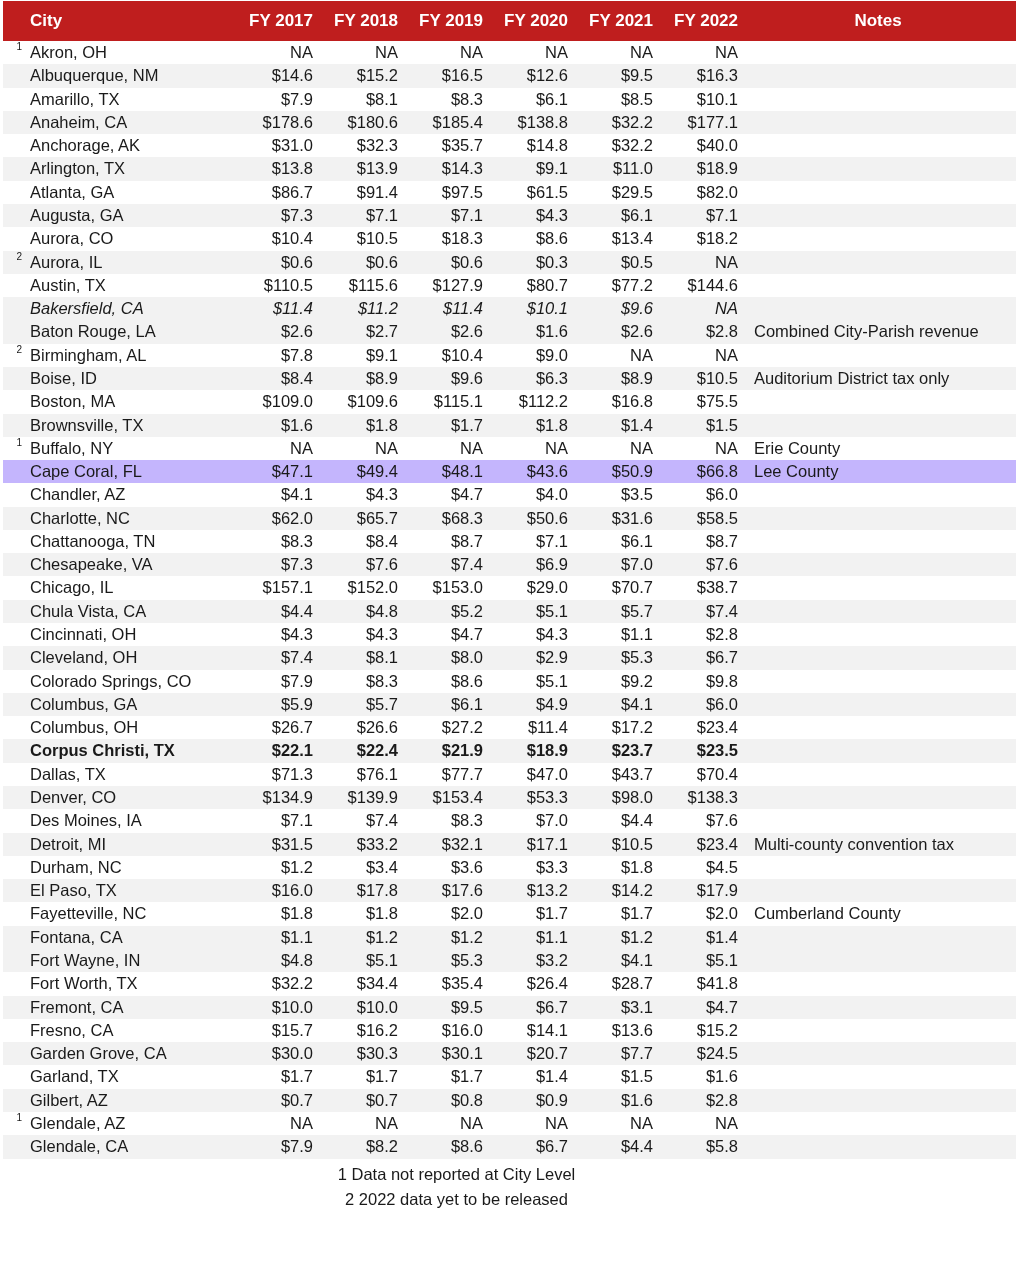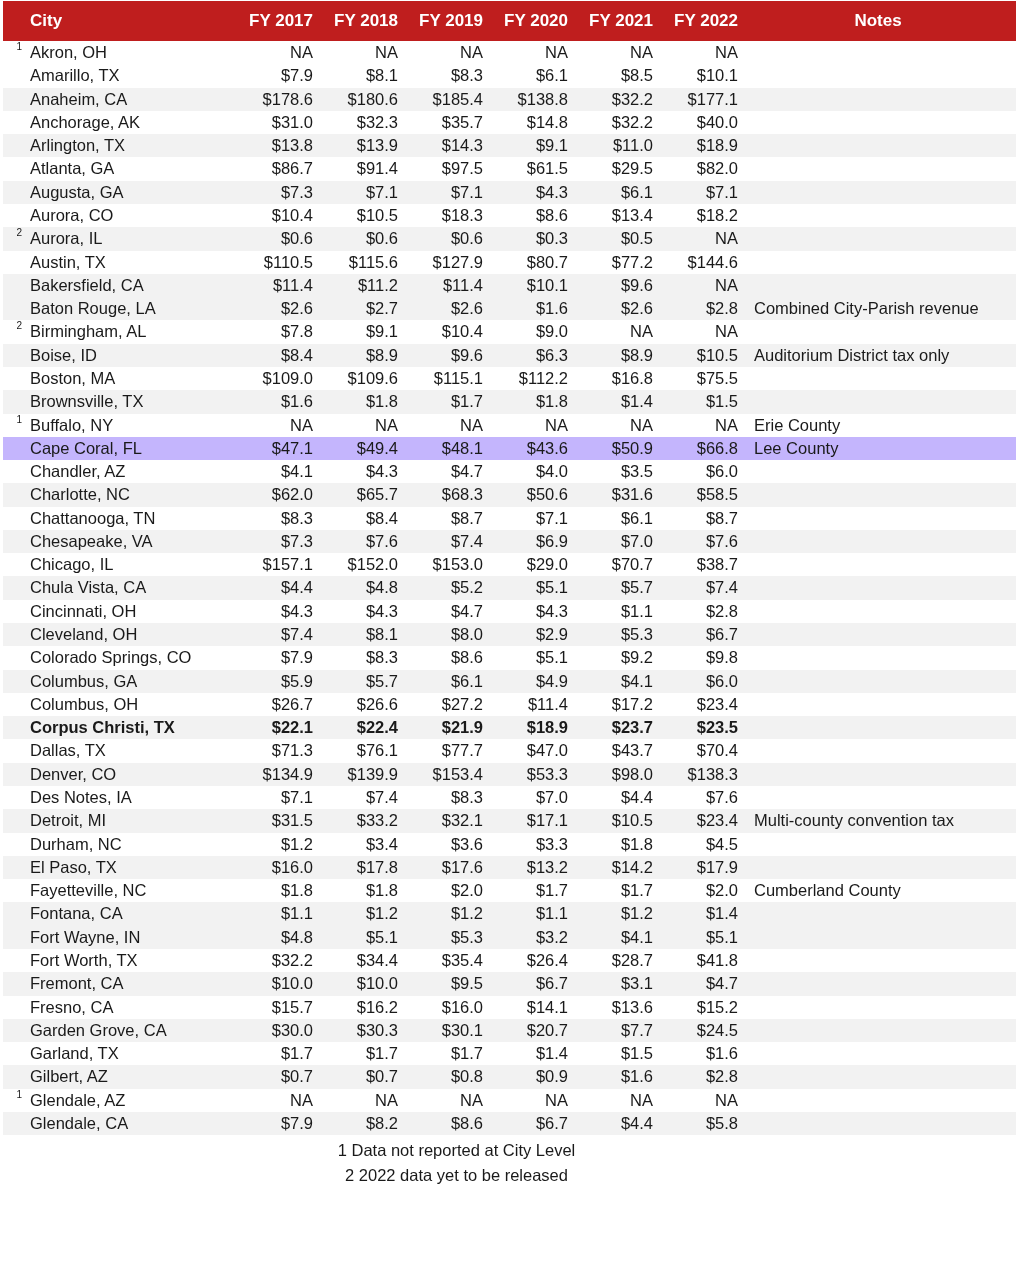--- a/index.html
+++ b/index.html
@@ -144,20 +144,31 @@
           <td class="cell-marker">1</td>
           <td class="cell-city">Akron, OH</td>
           <td class="cell-value">NA</td>
           <td class="cell-value">NA</td>
           <td class="cell-value">NA</td>
           <td class="cell-value">NA</td>
           <td class="cell-value">NA</td>
           <td class="cell-value">NA</td>
           <td class="cell-notes"></td>
         </tr>
+        <tr class="data-row row-alt" style="background: rgb(242, 242, 242);">
+          <td class="cell-marker"></td>
+          <td class="cell-city">Albuquerque, NM</td>
+          <td class="cell-value">$14.6</td>
+          <td class="cell-value">$15.2</td>
+          <td class="cell-value">$16.5</td>
+          <td class="cell-value">$12.6</td>
+          <td class="cell-value">$9.5</td>
+          <td class="cell-value">$16.3</td>
+          <td class="cell-notes"></td>
+        </tr>
         <tr class="data-row">
           <td class="cell-marker"></td>
           <td class="cell-city">Amarillo, TX</td>
           <td class="cell-value">$7.9</td>
           <td class="cell-value">$8.1</td>
           <td class="cell-value">$8.3</td>
           <td class="cell-value">$6.1</td>
           <td class="cell-value">$8.5</td>
           <td class="cell-value">$10.1</td>
           <td class="cell-notes"></td>
@@ -243,21 +254,21 @@
           <td class="cell-marker"></td>
           <td class="cell-city">Austin, TX</td>
           <td class="cell-value">$110.5</td>
           <td class="cell-value">$115.6</td>
           <td class="cell-value">$127.9</td>
           <td class="cell-value">$80.7</td>
           <td class="cell-value">$77.2</td>
           <td class="cell-value">$144.6</td>
           <td class="cell-notes"></td>
         </tr>
-        <tr class="data-row row-alt" style="background: rgb(242, 242, 242);">
+        <tr class="data-row row-alt" style="background: rgb(242, 242, 242); font-style: italic;">
           <td class="cell-marker"></td>
           <td class="cell-city">Bakersfield, CA</td>
           <td class="cell-value">$11.4</td>
           <td class="cell-value">$11.2</td>
           <td class="cell-value">$11.4</td>
           <td class="cell-value">$10.1</td>
           <td class="cell-value">$9.6</td>
           <td class="cell-value">NA</td>
           <td class="cell-notes"></td>
         </tr>
@@ -487,21 +498,21 @@
           <td class="cell-value">$134.9</td>
           <td class="cell-value">$139.9</td>
           <td class="cell-value">$153.4</td>
           <td class="cell-value">$53.3</td>
           <td class="cell-value">$98.0</td>
           <td class="cell-value">$138.3</td>
           <td class="cell-notes"></td>
         </tr>
         <tr class="data-row">
           <td class="cell-marker"></td>
-          <td class="cell-city">Des Notes, IA</td>
+          <td class="cell-city">Des Moines, IA</td>
           <td class="cell-value">$7.1</td>
           <td class="cell-value">$7.4</td>
           <td class="cell-value">$8.3</td>
           <td class="cell-value">$7.0</td>
           <td class="cell-value">$4.4</td>
           <td class="cell-value">$7.6</td>
           <td class="cell-notes"></td>
         </tr>
         <tr class="data-row row-alt" style="background: rgb(242, 242, 242);">
           <td class="cell-marker"></td>

